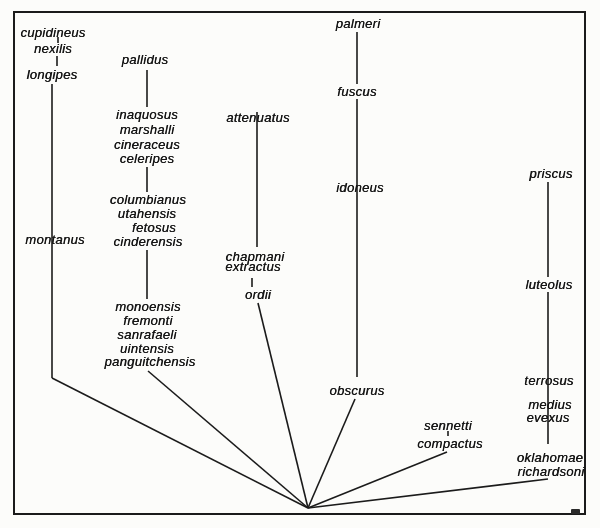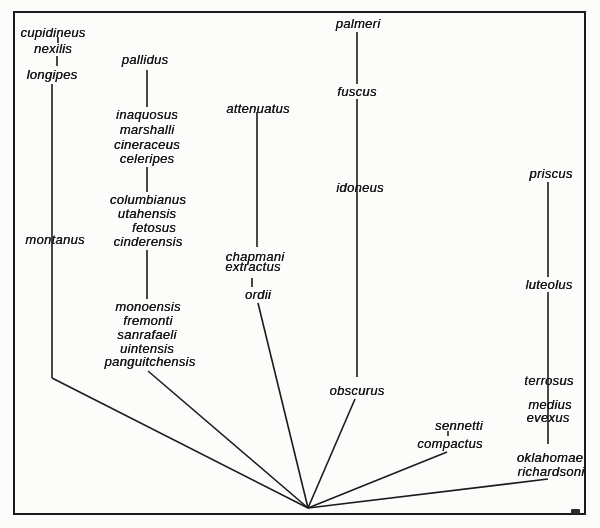--- a/index.html
+++ b/index.html
@@ -77,29 +77,29 @@
       <div class="species" style="left: 147px; top: 158px;">celeripes</div>
       <div class="species" style="left: 148px; top: 199px;">columbianus</div>
       <div class="species" style="left: 147px; top: 213px;">utahensis</div>
       <div class="species" style="left: 146px; top: 227px; margin-left: 8px;">fetosus</div>
       <div class="species" style="left: 148px; top: 241px;">cinderensis</div>
       <div class="species" style="left: 148px; top: 306px;">monoensis</div>
       <div class="species" style="left: 148px; top: 320px;">fremonti</div>
       <div class="species" style="left: 147px; top: 334px;">sanrafaeli</div>
       <div class="species" style="left: 147px; top: 348px;">uintensis</div>
       <div class="species" style="left: 150px; top: 361px;">panguitchensis</div>
-      <div class="species" style="left: 258px; top: 108px; text-align: center;">attenuatus</div>
+      <div class="species" style="left: 258px; top: 117px; text-align: center;">attenuatus</div>
       <div class="species" style="left: 255px; top: 256px;">chapmani</div>
       <div class="species" style="left: 253px; top: 266px;">extractus</div>
       <div class="species" style="left: 258px; top: 294px;">ordii</div>
       <div class="species" style="left: 358px; top: 23px;">palmeri</div>
       <div class="species" style="left: 357px; top: 91px;">fuscus</div>
       <div class="species" style="left: 360px; top: 187px;">idoneus</div>
       <div class="species" style="left: 357px; top: 390px;">obscurus</div>
-      <div class="species" style="left: 459px; top: 425px;">sennetti</div>
+      <div class="species" style="left: 448px; top: 425px;">sennetti</div>
       <div class="species" style="left: 450px; top: 443px;">compactus</div>
       <div class="species" style="left: 551px; top: 173px;">priscus</div>
       <div class="species" style="left: 549px; top: 284px;">luteolus</div>
       <div class="species" style="left: 549px; top: 380px;">terrosus</div>
       <div class="species" style="left: 550px; top: 404px;">medius</div>
       <div class="species" style="left: 548px; top: 417px;">evexus</div>
       <div class="species" style="left: 550px; top: 457px;">oklahomae</div>
       <div class="species" style="left: 551px; top: 471px;">richardsoni</div>
     </div>
 <div class="artifact" style="left: 571px; top: 509px; width: 9px; height: 5px;"></div>

